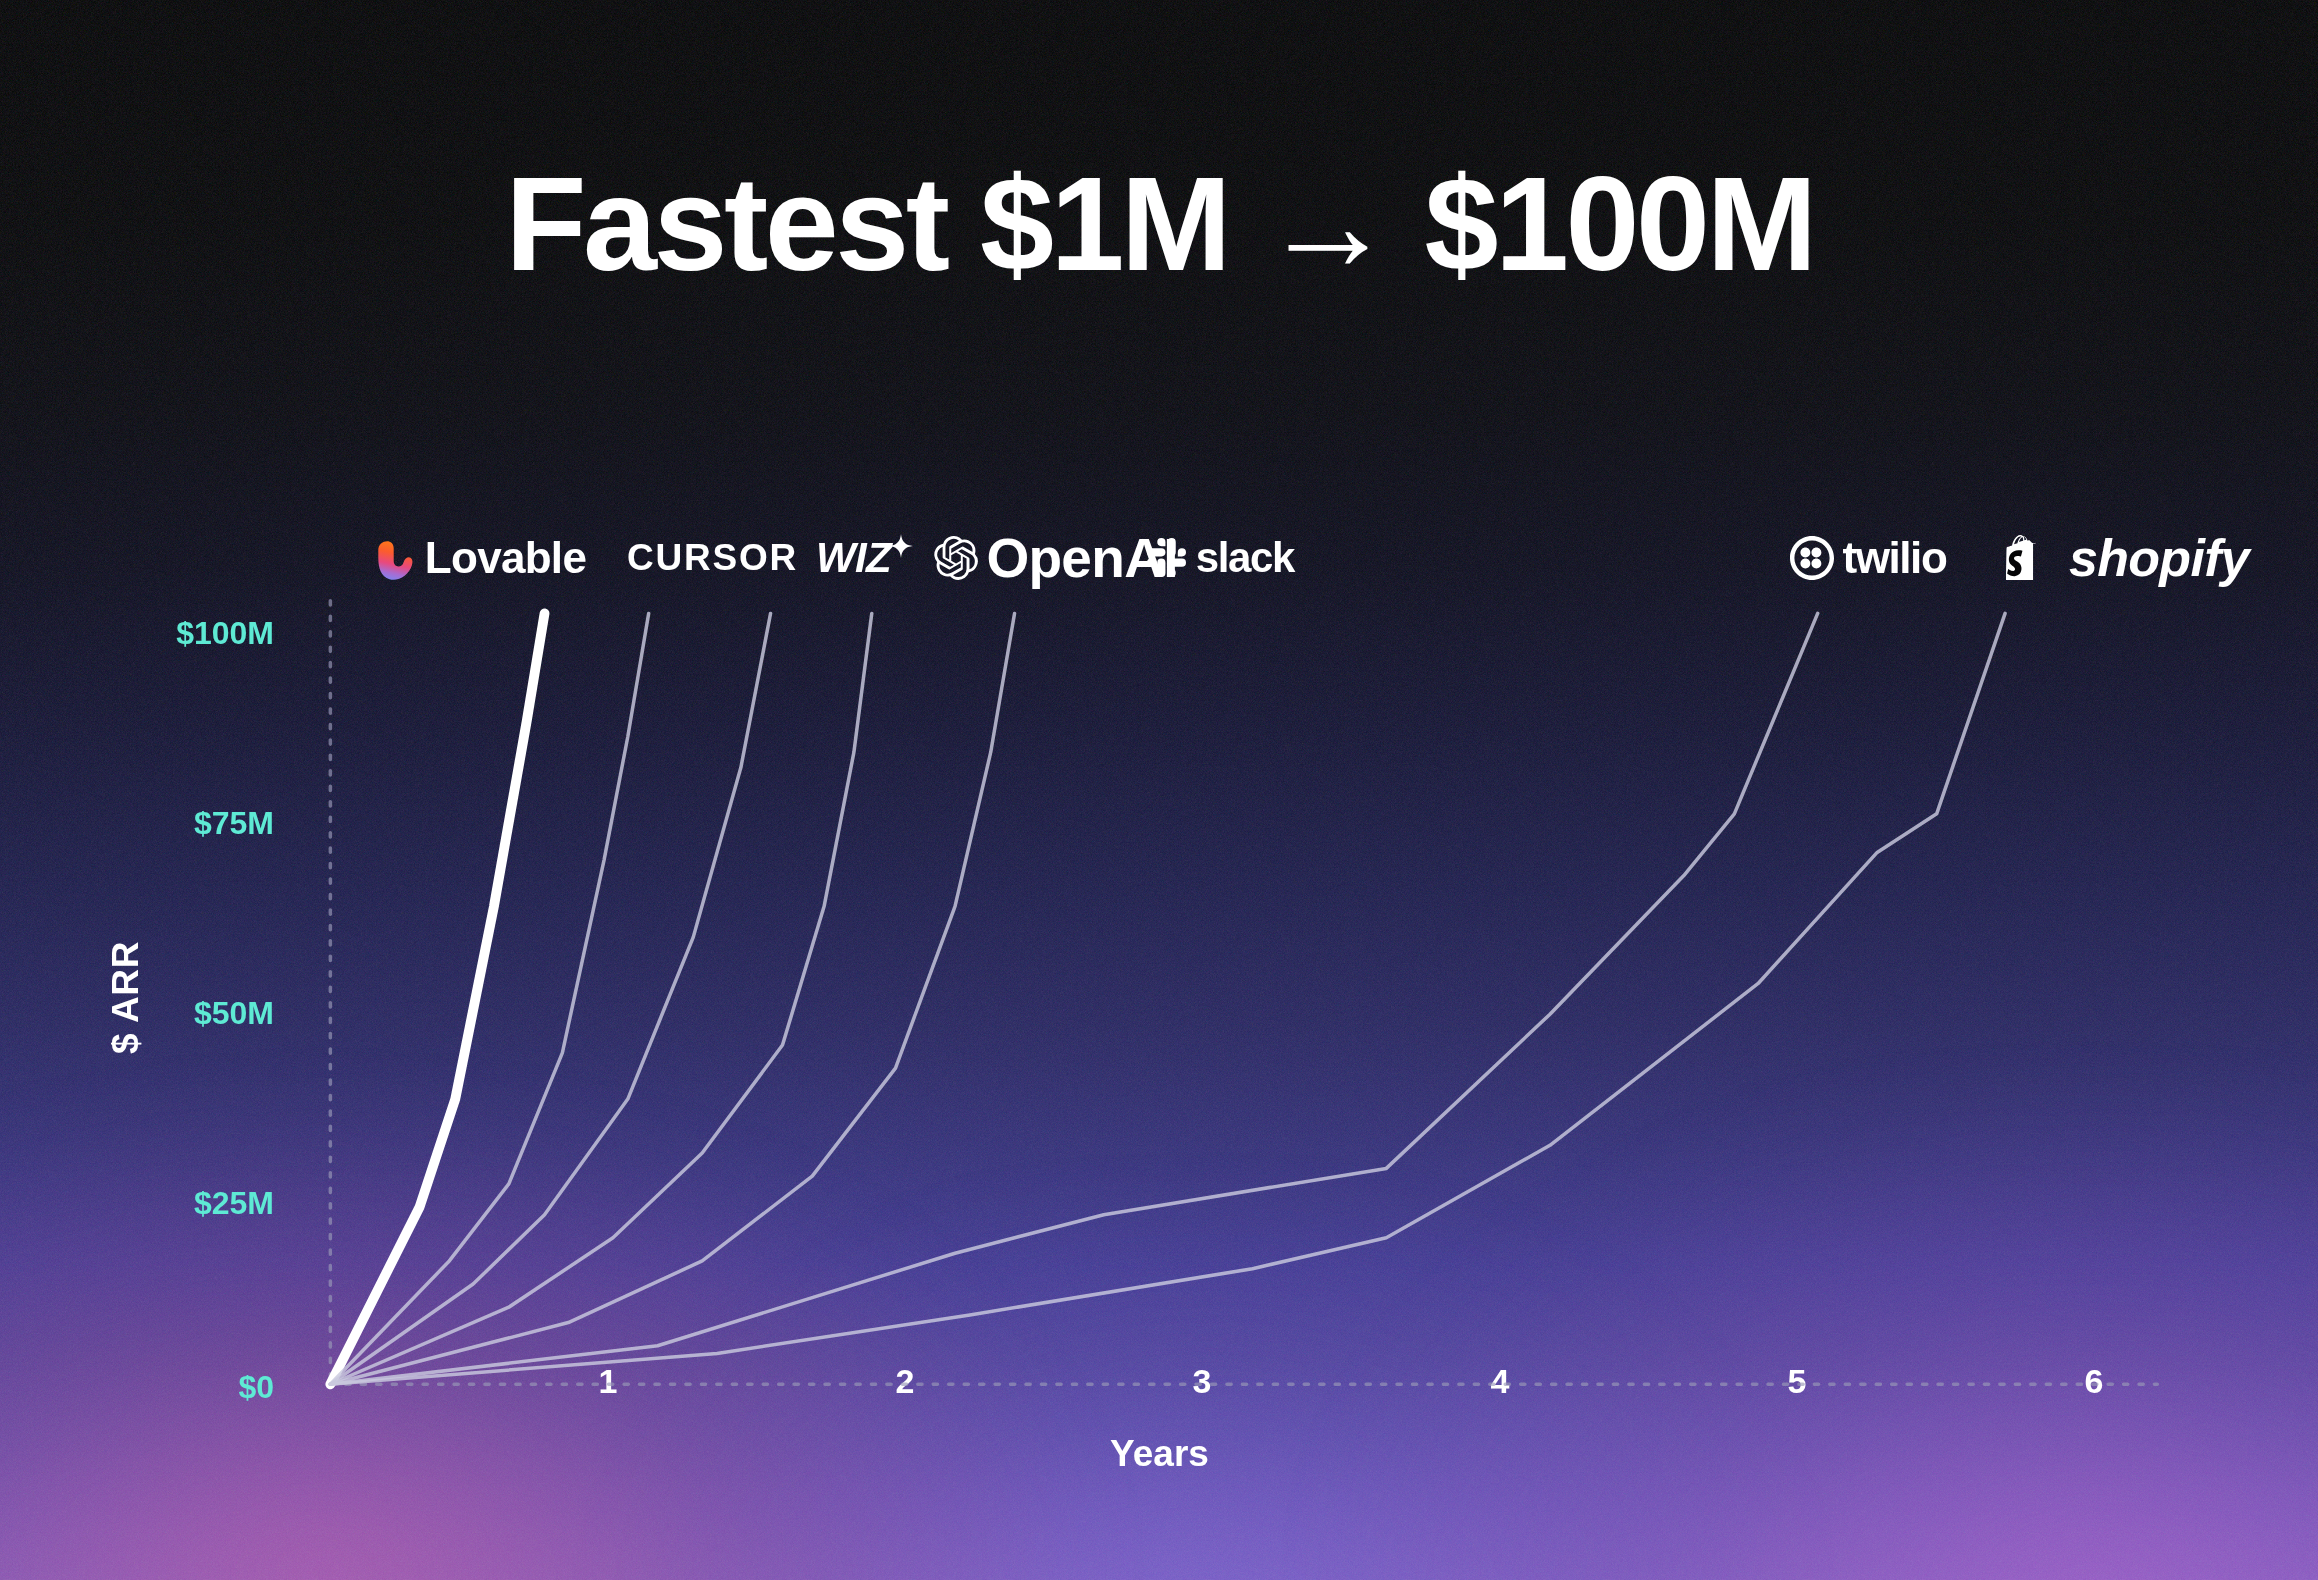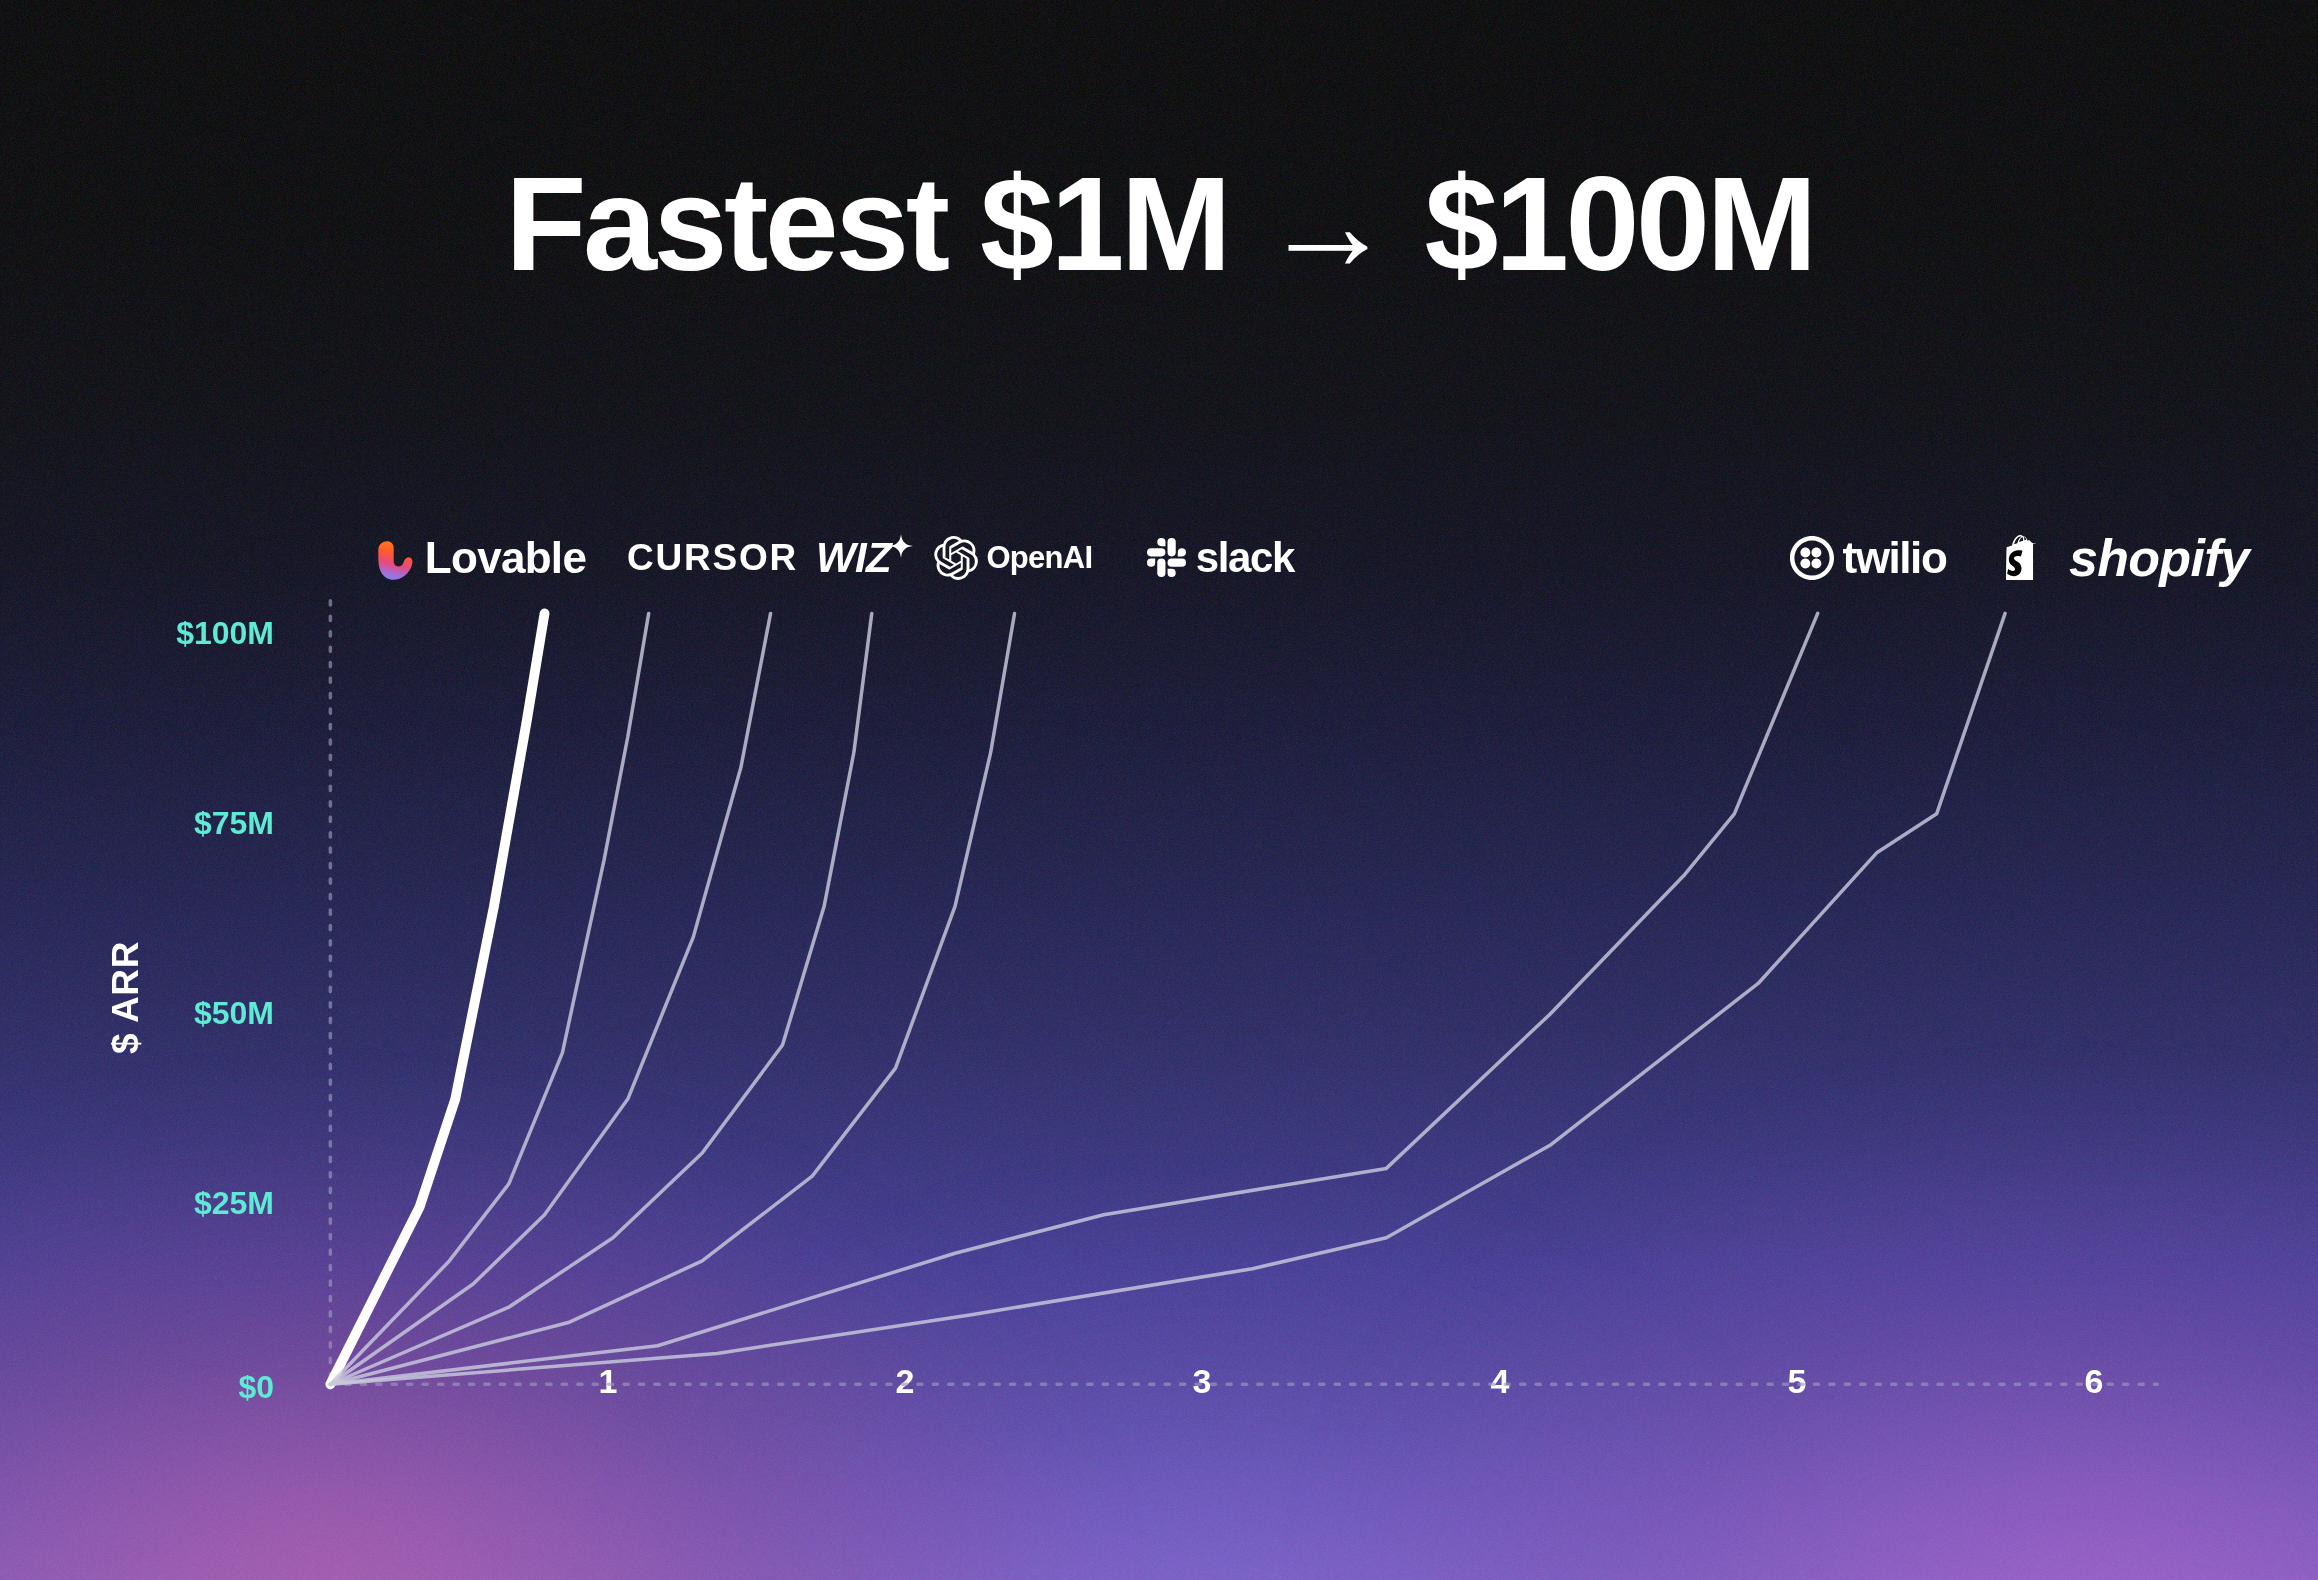--- a/index.html
+++ b/index.html
@@ -99,21 +99,21 @@
       <span class="lbl" style="font-size:42px;letter-spacing:-0.7px;font-style:italic;">WIZ</span>
       <svg width="24" height="24" viewBox="0 0 24 24" style="margin-left:-1.4px;margin-bottom:24px;">
         <path d="M12 0 C12.6 7.4 16.6 11.4 24 12 C16.6 12.6 12.6 16.6 12 24 C11.4 16.6 7.4 12.6 0 12 C7.4 11.4 11.4 7.4 12 0 Z" fill="#fff"></path>
       </svg>
     </div>
 
     <div class="legend-item" style="left:934px;top:0;">
       <svg width="44" height="44" viewBox="0 0 24 24">
         <path fill="#fff" d="M22.282 9.821a5.985 5.985 0 0 0-.516-4.91 6.046 6.046 0 0 0-6.51-2.9A6.065 6.065 0 0 0 4.981 4.18a5.985 5.985 0 0 0-3.998 2.9 6.046 6.046 0 0 0 .743 7.097 5.98 5.98 0 0 0 .51 4.911 6.051 6.051 0 0 0 6.515 2.9A5.985 5.985 0 0 0 13.26 24a6.056 6.056 0 0 0 5.772-4.206 5.99 5.99 0 0 0 3.997-2.9 6.056 6.056 0 0 0-.747-7.073zM13.26 22.43a4.476 4.476 0 0 1-2.876-1.04l.141-.081 4.779-2.758a.795.795 0 0 0 .392-.681v-6.737l2.02 1.168a.071.071 0 0 1 .038.052v5.583a4.504 4.504 0 0 1-4.494 4.494zM3.6 18.304a4.47 4.47 0 0 1-.535-3.014l.142.085 4.783 2.759a.771.771 0 0 0 .78 0l5.843-3.369v2.332a.08.08 0 0 1-.033.062L9.74 19.95a4.5 4.5 0 0 1-6.14-1.646zM2.34 7.896a4.485 4.485 0 0 1 2.366-1.973V11.6a.766.766 0 0 0 .388.676l5.815 3.355-2.02 1.168a.076.076 0 0 1-.071 0l-4.83-2.786A4.504 4.504 0 0 1 2.34 7.872zm16.597 3.855-5.833-3.387L15.119 7.2a.076.076 0 0 1 .071 0l4.83 2.791a4.494 4.494 0 0 1-.676 8.105v-5.678a.79.79 0 0 0-.407-.667zm2.01-3.023-.141-.085-4.774-2.782a.776.776 0 0 0-.785 0L9.409 9.23V6.897a.066.066 0 0 1 .028-.061l4.83-2.787a4.5 4.5 0 0 1 6.68 4.66zm-12.64 4.135-2.02-1.164a.08.08 0 0 1-.038-.057V6.075a4.5 4.5 0 0 1 7.375-3.453l-.142.08L8.704 5.46a.795.795 0 0 0-.393.681zm1.097-2.365 2.602-1.5 2.607 1.5v2.999l-2.597 1.5-2.607-1.5z"></path>
       </svg>
-      <span class="lbl" style="font-size:31px;letter-spacing:-0.7px;margin-left:8.4px;">OpenAI</span>
+      <span class="lbl" style="font-size:55px;letter-spacing:-0.7px;margin-left:8.4px;">OpenAI</span>
     </div>
 
     <div class="legend-item" style="left:1147px;top:0;">
       <svg width="39" height="39" viewBox="0 0 24 24">
         <g fill="#fff">
           <path d="M5.042 15.165a2.528 2.528 0 0 1-2.52 2.523A2.528 2.528 0 0 1 0 15.165a2.527 2.527 0 0 1 2.522-2.52h2.52zM6.313 15.165a2.527 2.527 0 0 1 2.521-2.52 2.527 2.527 0 0 1 2.521 2.52v6.313A2.528 2.528 0 0 1 8.834 24a2.528 2.528 0 0 1-2.521-2.522z"></path>
           <path d="M8.834 5.042a2.528 2.528 0 0 1-2.521-2.52A2.528 2.528 0 0 1 8.834 0a2.528 2.528 0 0 1 2.521 2.522v2.52zM8.834 6.313a2.528 2.528 0 0 1 2.521 2.521 2.528 2.528 0 0 1-2.521 2.521H2.522A2.528 2.528 0 0 1 0 8.834a2.528 2.528 0 0 1 2.522-2.521z"></path>
           <path d="M18.956 8.834a2.528 2.528 0 0 1 2.522-2.521A2.528 2.528 0 0 1 24 8.834a2.528 2.528 0 0 1-2.522 2.521h-2.522zM17.687 8.834a2.528 2.528 0 0 1-2.522 2.521 2.527 2.527 0 0 1-2.52-2.521V2.522A2.527 2.527 0 0 1 15.165 0a2.528 2.528 0 0 1 2.522 2.522z"></path>
           <path d="M15.165 18.956a2.528 2.528 0 0 1 2.522 2.522A2.528 2.528 0 0 1 15.165 24a2.527 2.527 0 0 1-2.52-2.522v-2.522zM15.165 17.687a2.527 2.527 0 0 1-2.52-2.522 2.526 2.526 0 0 1 2.52-2.52h6.313A2.527 2.527 0 0 1 24 15.165a2.528 2.528 0 0 1-2.522 2.522z"></path>
         </g>
@@ -146,20 +146,21 @@
   <div class="ytick" style="left:28px;top:1185px;width:246px;">$25M</div>
   <div class="ytick" style="left:28px;top:1369px;width:246px;">$0</div>
 
   <div class="xtick" style="left:573px;top:1362px;width:70px;">1</div>
   <div class="xtick" style="left:870px;top:1362px;width:70px;">2</div>
   <div class="xtick" style="left:1167px;top:1362px;width:70px;">3</div>
   <div class="xtick" style="left:1465px;top:1362px;width:70px;">4</div>
   <div class="xtick" style="left:1762px;top:1362px;width:70px;">5</div>
   <div class="xtick" style="left:2059px;top:1362px;width:70px;">6</div>
 
+  <div class="xlabel" style="left:984px;top:1433px;width:351px;">Years</div>
 
   <svg class="plot" width="2319" height="1581" viewBox="0 0 3300 2250">
     <g id="grid-layer">
         <line x1="470" y1="855" x2="470" y2="1970" stroke="#9a9ab8" stroke-width="5" stroke-dasharray="6 16" stroke-linecap="round" opacity="0.65"></line>
         <line x1="470" y1="1970" x2="3070" y2="1970" stroke="#9a9ab8" stroke-width="5" stroke-dasharray="6 16" stroke-linecap="round" opacity="0.65"></line>
       </g>
     <g id="lines-layer">
         <polyline points="470.0,1970.0 597.0,1717.7 647.8,1564.1 702.8,1289.9 749.4,1026.6 774.8,873.0" fill="none" stroke="#ffffff" stroke-width="14" stroke-linejoin="round" stroke-linecap="round" opacity="1"></polyline>
         <polyline points="470.0,1970.0 639.3,1794.5 724.0,1684.8 800.2,1498.3 859.5,1224.0 893.3,1048.5 923.0,873.0" fill="none" stroke="#c9c9de" stroke-width="5" stroke-linejoin="round" stroke-linecap="round" opacity="0.82"></polyline>
         <polyline points="470.0,1970.0 673.2,1827.4 774.8,1728.7 893.3,1564.1 986.5,1333.7 1054.2,1092.4 1096.5,873.0" fill="none" stroke="#c9c9de" stroke-width="5" stroke-linejoin="round" stroke-linecap="round" opacity="0.82"></polyline>

